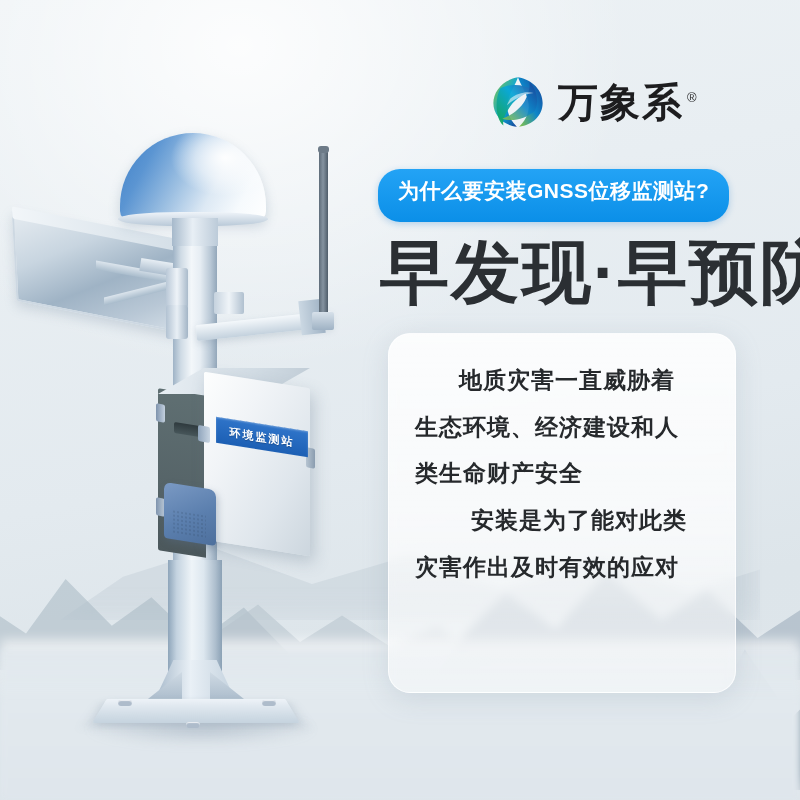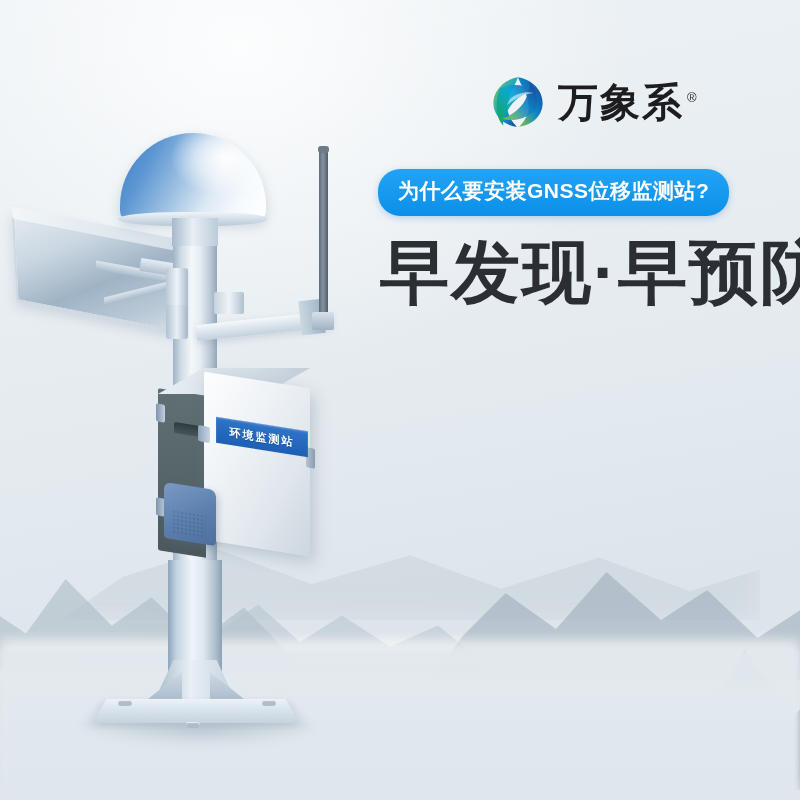--- a/index.html
+++ b/index.html
@@ -233,21 +233,21 @@
   }
   .logo-reg{
     font-size:13px;vertical-align:super;font-weight:400;color:#2b2b2d;
     margin-left:3px;
   }
 
   .badge{
     position:absolute;left:378px;top:169px;
     background:linear-gradient(180deg,#23a3f5,#0b8fe8);
     color:#fff;font-size:21px;font-weight:700;letter-spacing:.5px;
-    padding:8px 20px 11px;border-radius:22px;white-space:nowrap;
+    padding:8px 20px 17px;border-radius:22px;white-space:nowrap;
     box-shadow:0 2px 7px rgba(20,120,200,.28);
   }
 
   .headline{
     position:absolute;left:380px;top:227px;
     font-size:69px;font-weight:800;color:#2b2f33;letter-spacing:2px;
     white-space:nowrap;
   }
 
   .card{
@@ -357,14 +357,21 @@
       <path d="M80 66 C64 80 40 86 22 80 C38 74 54 62 62 48 C70 34 72 22 70 14 C84 26 88 52 80 66 Z" fill="url(#gB)" opacity=".9"></path>
       <path d="M30 56 C44 44 62 36 78 34 C66 30 48 34 36 44 Z" fill="#ffffff" opacity=".55"></path>
     </svg>
     <div class="logo-text"><span>万象系</span><span class="logo-reg">®</span></div>
   </div>
 
   <div class="badge">为什么要安装GNSS位移监测站?</div>
 
   <div class="headline">早发现·早预防</div>
 
+  <div class="card">
+    <p class="indent">地质灾害一直威胁着</p>
+    <p>生态环境、经济建设和人</p>
+    <p>类生命财产安全</p>
+    <p class="indent2">安装是为了能对此类</p>
+    <p>灾害作出及时有效的应对</p>
+  </div>
 
 </div>
 
 </body></html>

